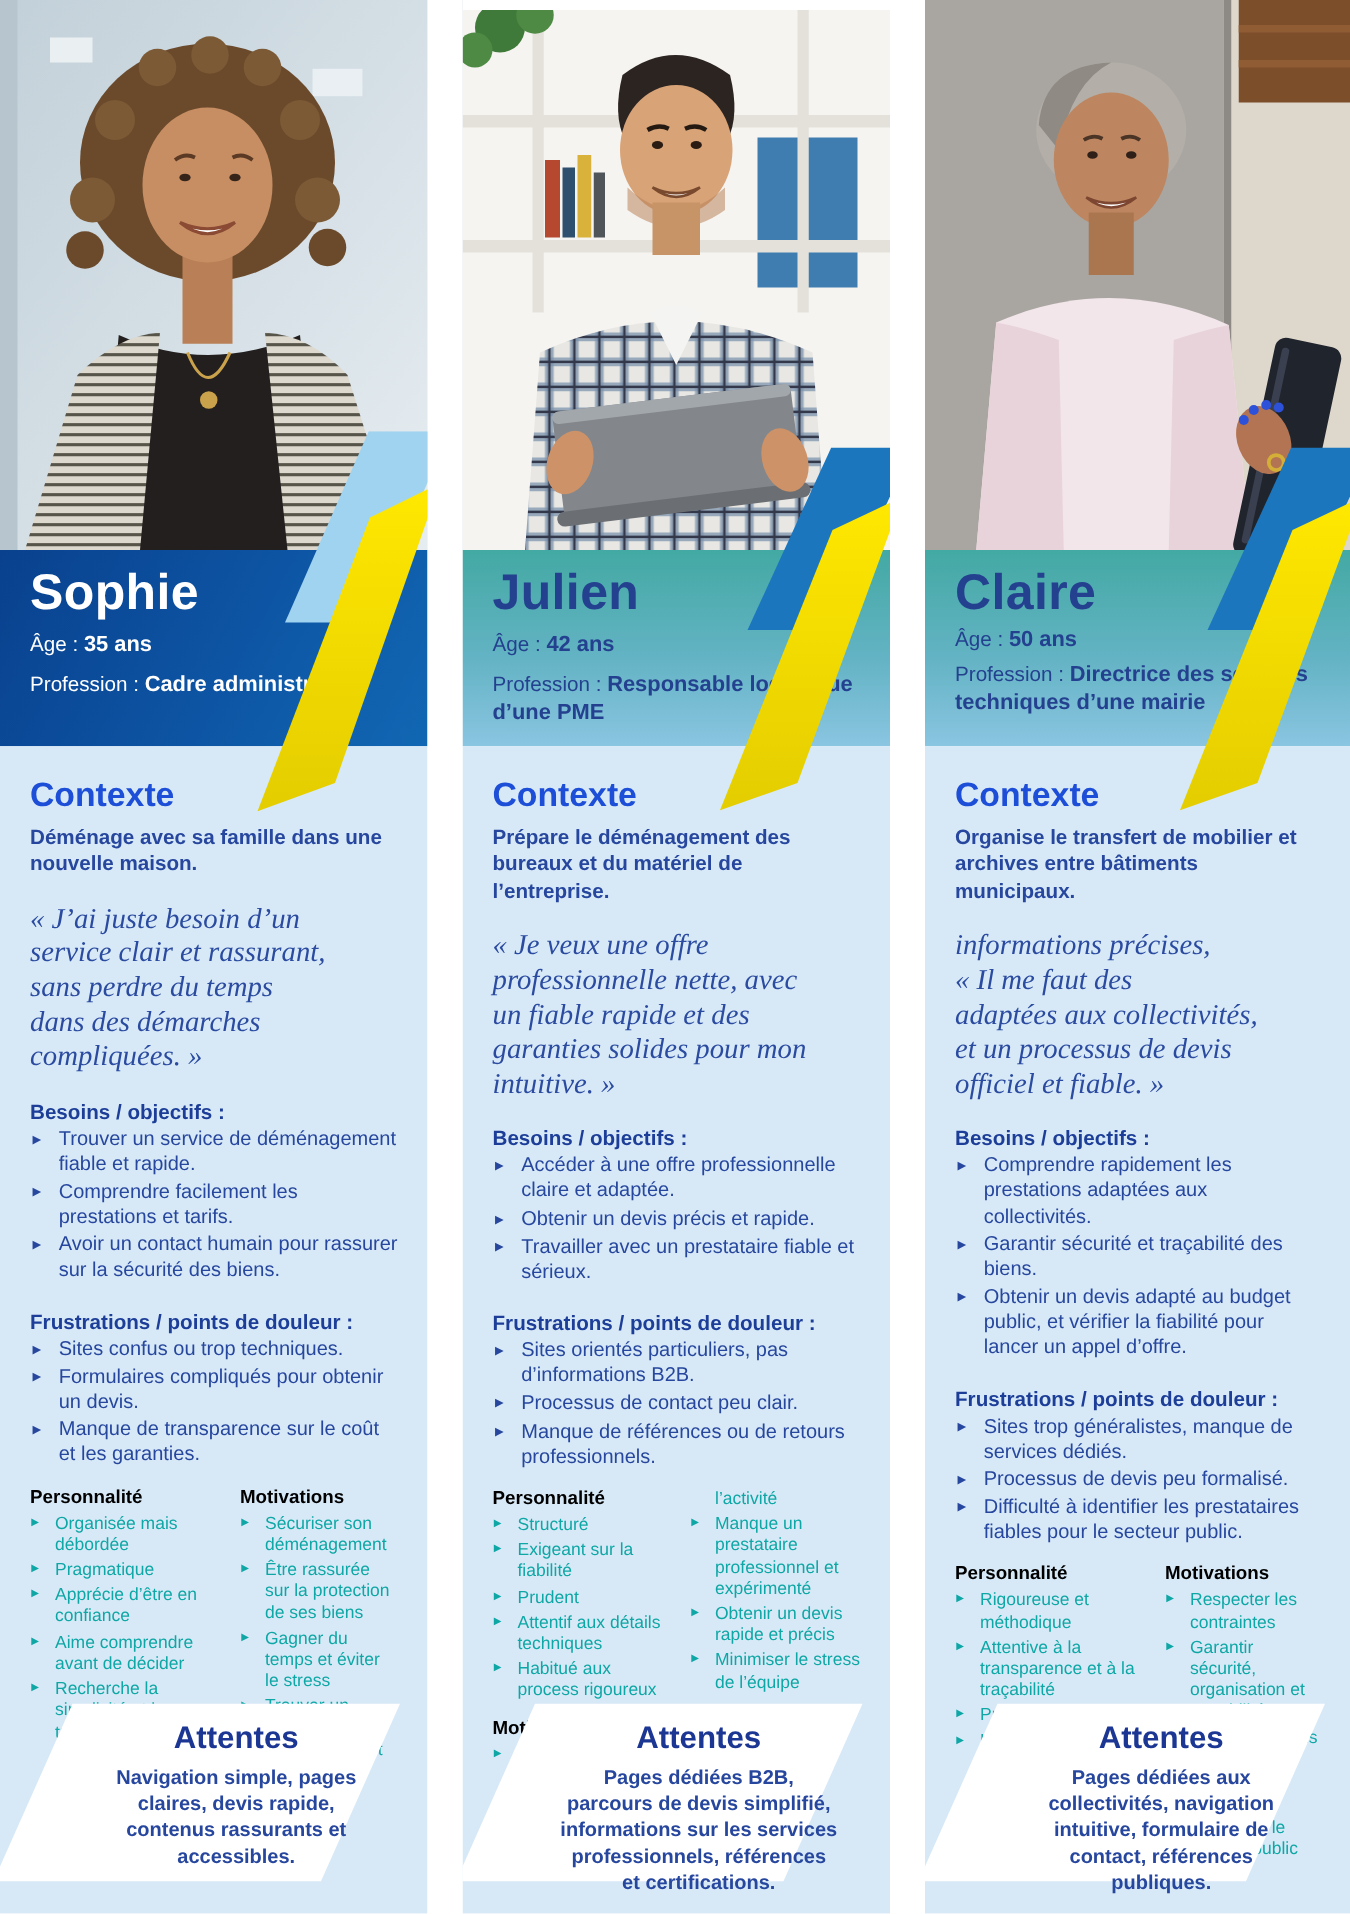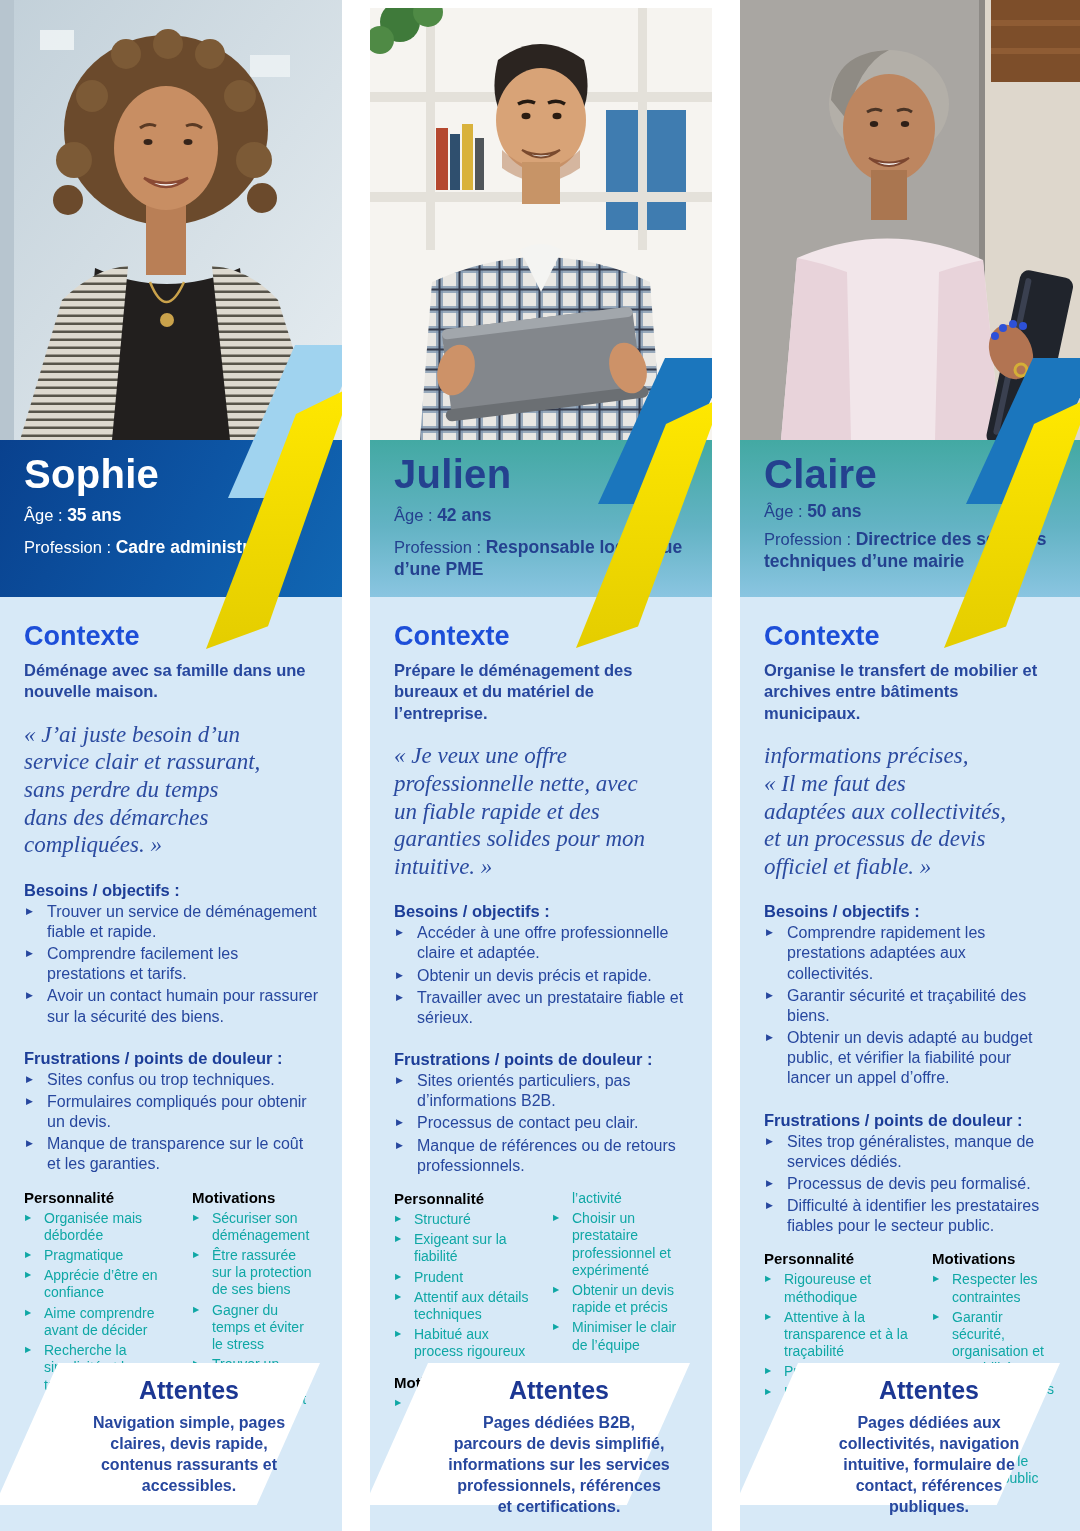--- a/index.html
+++ b/index.html
@@ -249,23 +249,23 @@
           <ul class="blist">
             <li>Structuré</li>
             <li>Exigeant sur la fiabilité</li>
             <li>Prudent</li>
             <li>Attentif aux détails techniques</li>
             <li>Habitué aux process rigoureux</li>
           </ul>
           <h4 class="mot">Motivations</h4>
           <ul class="blist">
             <li>Assurer la continuité de l’activité</li>
-            <li>Choisir un prestataire professionnel et expérimenté</li>
+            <li>Manque un prestataire professionnel et expérimenté</li>
             <li>Obtenir un devis rapide et précis</li>
-            <li>Minimiser le clair de l’équipe</li>
+            <li>Minimiser le stress de l’équipe</li>
           </ul>
         </div>
       </div>
       <div class="attentes">
         <div class="attentes-inner">
           <div class="attentes-title">Attentes</div>
           <p class="attentes-text">Pages dédiées B2B, parcours de devis simplifié, informations sur les services professionnels, références et certifications.</p>
         </div>
       </div>
     </div>

